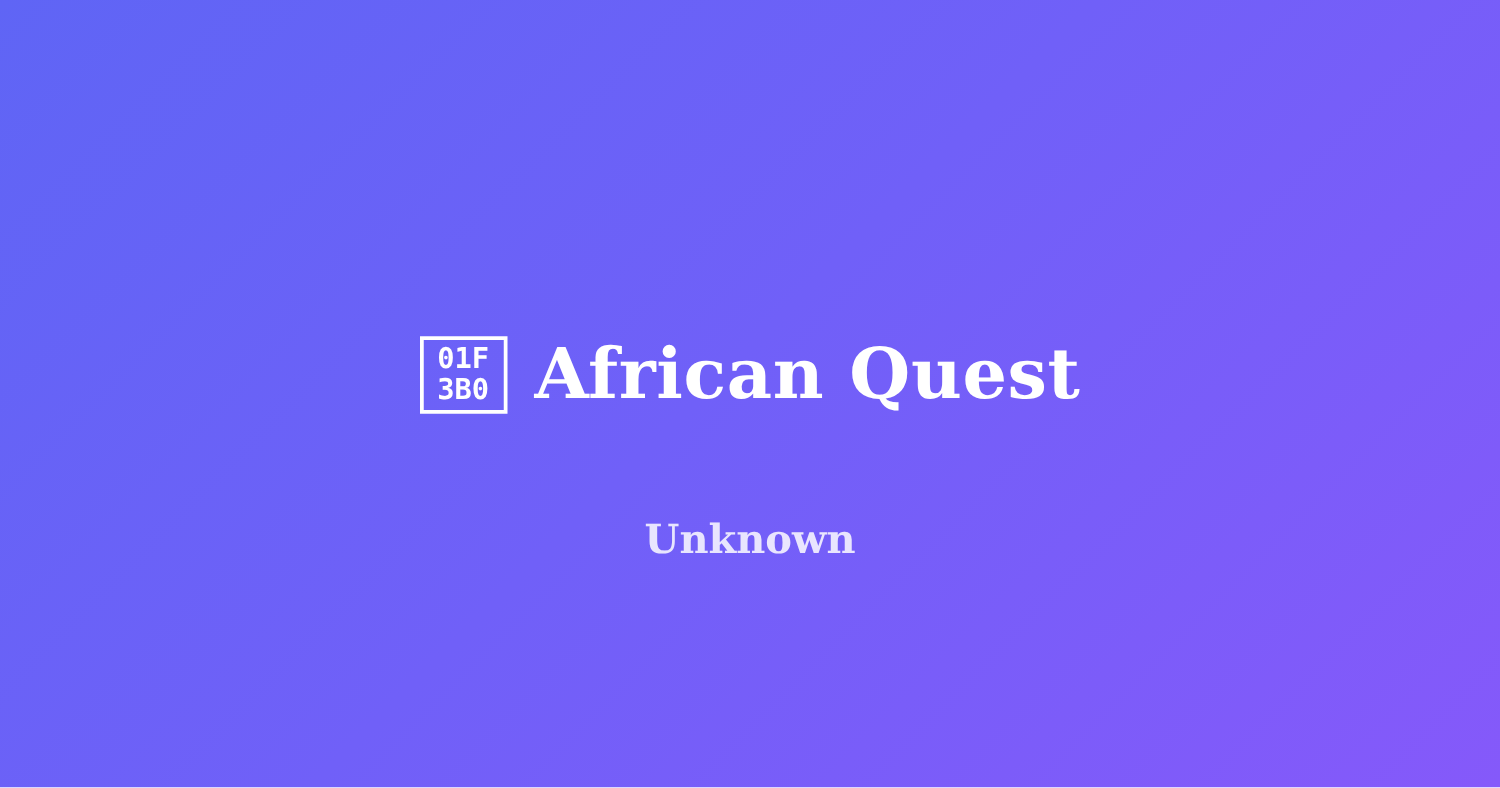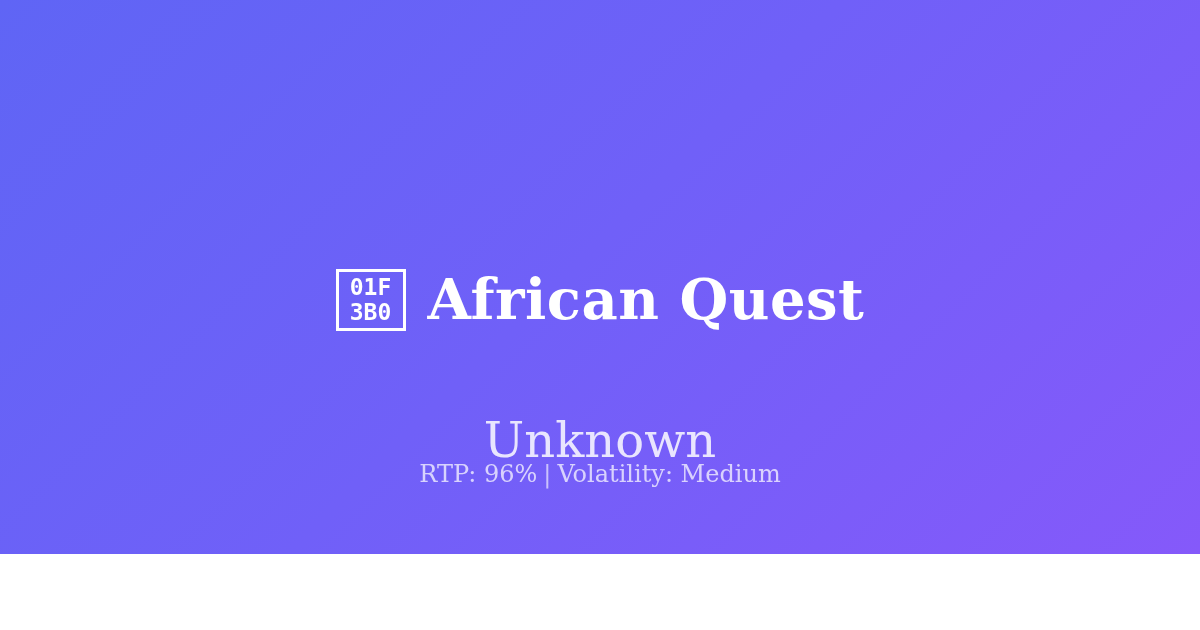--- a/index.html
+++ b/index.html
@@ -10,21 +10,21 @@
     width: 1200px;
     height: 630px;
     overflow: hidden;
     font-family: "DejaVu Serif", "Liberation Serif", serif;
   }
 
   .og-card {
     position: relative;
     box-sizing: border-box;
     width: 1200px;
-    height: 554px;
+    height: 630px;
     background: linear-gradient(135deg, #5f65f5 0%, #7060f8 48%, #8559fa 100%);
     display: flex;
     flex-direction: column;
     align-items: center;
     justify-content: center;
     overflow: hidden;
   }
 
   .hero-block {
     position: absolute;
@@ -77,22 +77,22 @@
     font-weight: 700;
     color: #ffffff;
     letter-spacing: 0.5px;
     line-height: 1.05;
     white-space: nowrap;
   }
 
   .game-provider {
     margin-top: 46px;
     font-family: "DejaVu Serif", "Liberation Serif", serif;
-    font-size: 48px;
-    font-weight: 400;
+    font-size: 32px;
+    font-weight: 700;
     color: rgba(255, 255, 255, 0.84);
     line-height: 1.2;
     white-space: nowrap;
   }
 
   .stats-footer {
     position: absolute;
     left: 0;
     right: 0;
     bottom: 65px;
@@ -124,17 +124,14 @@
       </span>
 
       <h1 class="game-title">African Quest</h1>
 
     </div>
 
     <div class="game-provider">Unknown</div>
 
   </div>
 
-  <div class="stats-footer">
-    <span>RTP: 96%</span><span class="stat-sep">|</span><span>Volatility: Medium</span>
-  </div>
 
 </div>
 
 </body></html>

